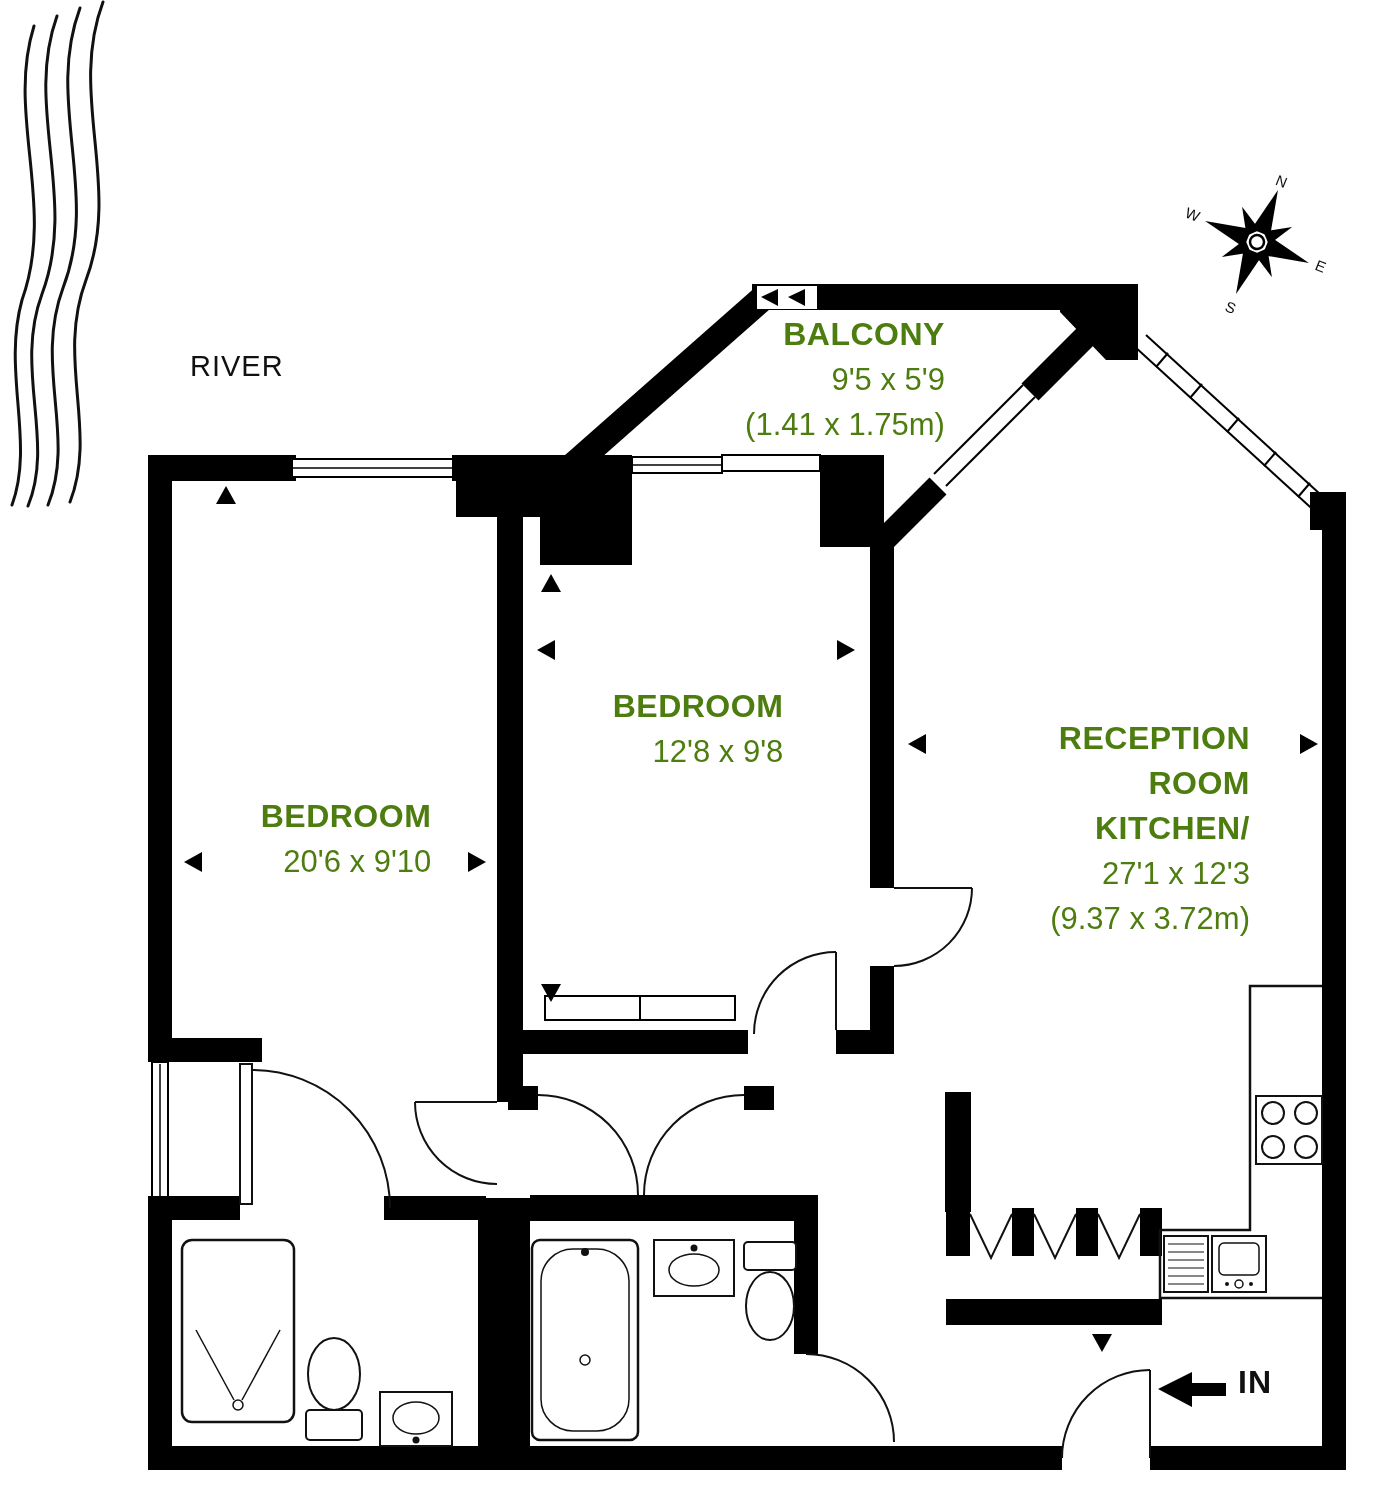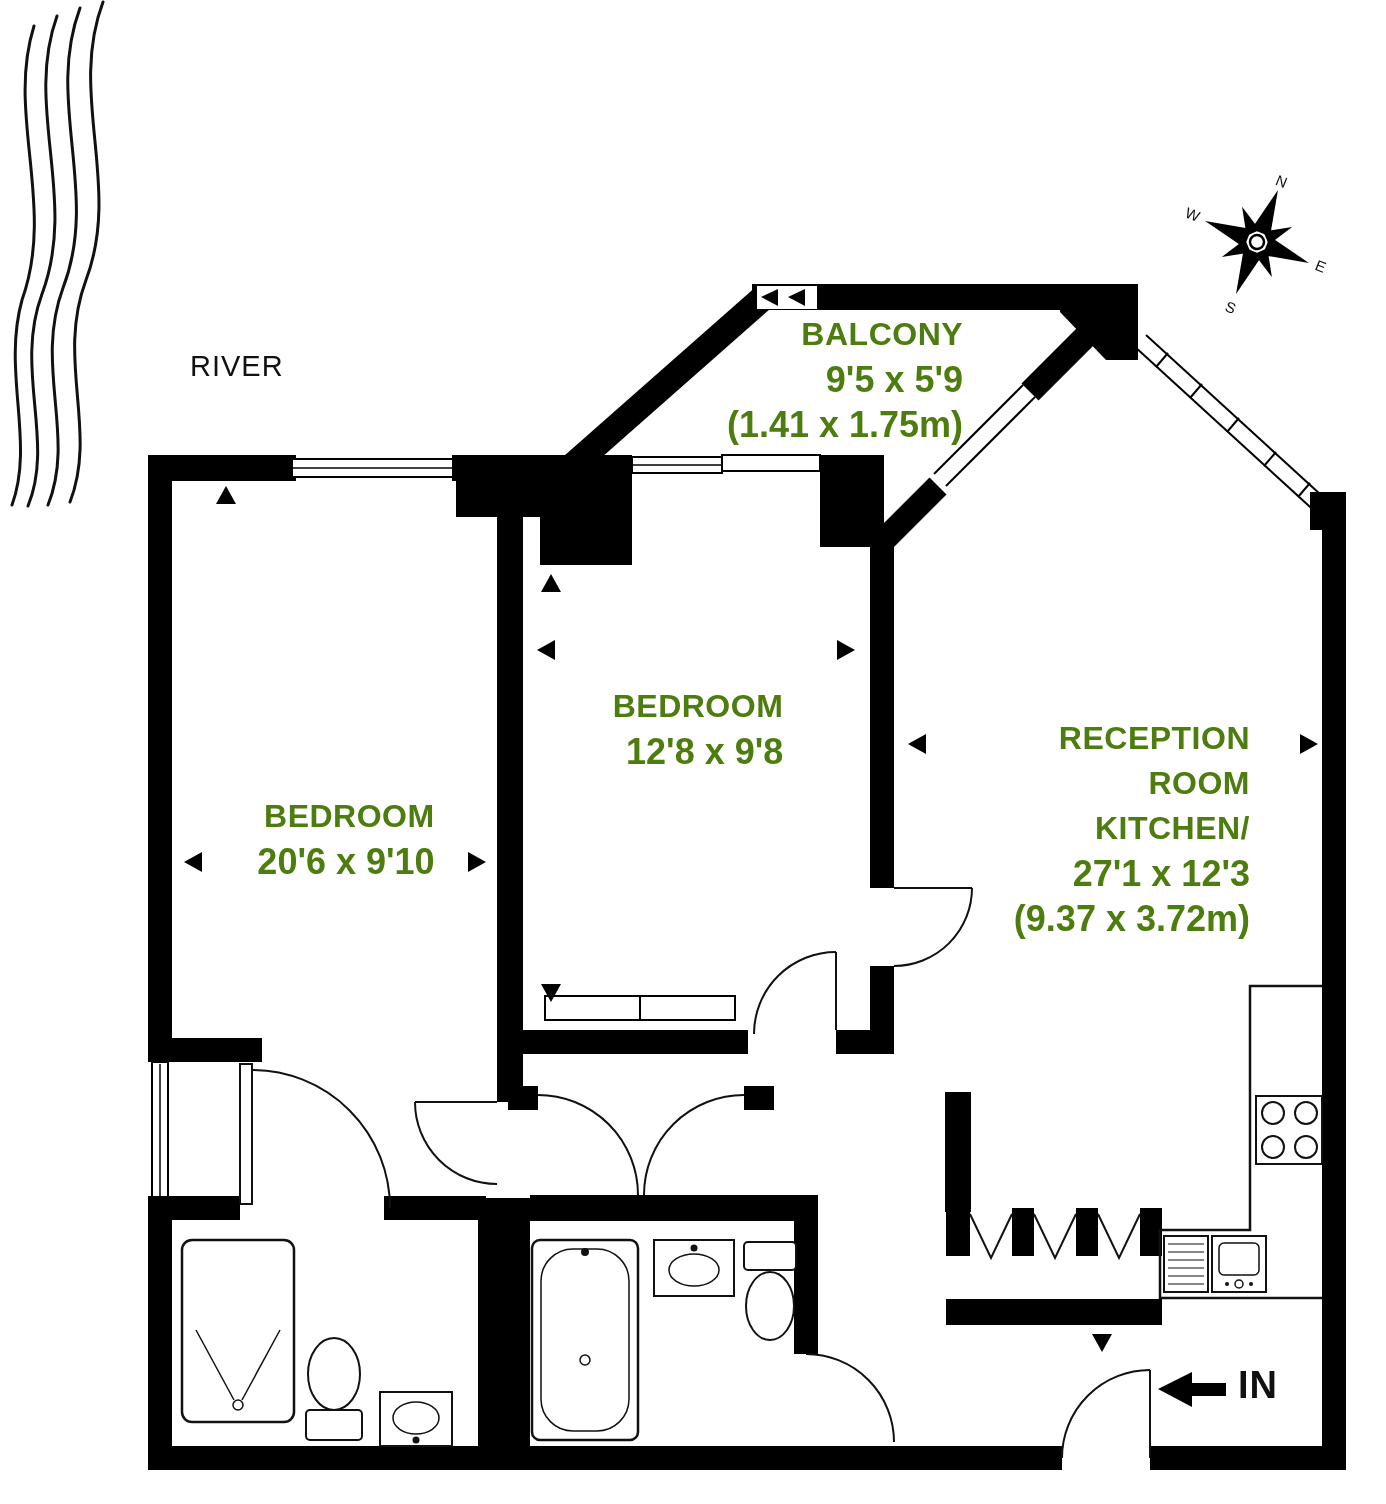--- a/index.html
+++ b/index.html
@@ -3,24 +3,24 @@
 <meta charset="utf-8">
 <style>
   html,body{margin:0;padding:0;background:#fff;}
   .canvas{
     position:relative;width:1386px;height:1504px;background:#ffffff;
     font-family:"Liberation Sans", sans-serif;overflow:hidden;
   }
   .canvas svg{position:absolute;left:0;top:0;}
   .label{position:absolute;color:#111;white-space:nowrap;}
   .river-label{font-size:29px;letter-spacing:1px;}
-  .in-label{font-size:38px;font-weight:700;letter-spacing:1px;text-align:right;}
+  .in-label{font-size:32px;font-weight:700;letter-spacing:1px;text-align:right;}
   .room-label{position:absolute;transform:translateX(-50%);text-align:right;color:#4d7c0f;}
   .room-name{font-size:32px;font-weight:700;line-height:45px;letter-spacing:.5px;}
-  .room-dim{font-size:36px;font-weight:700;line-height:45px;}
+  .room-dim{font-size:31px;font-weight:400;line-height:45px;}
 </style>
 </head>
 <body>
 
 <div class="canvas">
 
   <svg width="1386" height="1504" viewBox="0 0 1386 1504">
 
     <g stroke="#111" stroke-width="3" fill="none" stroke-linecap="round">
       <path d="M 103,2 C 68,95 122,185 86,280 C 56,360 98,430 70,502"></path>

